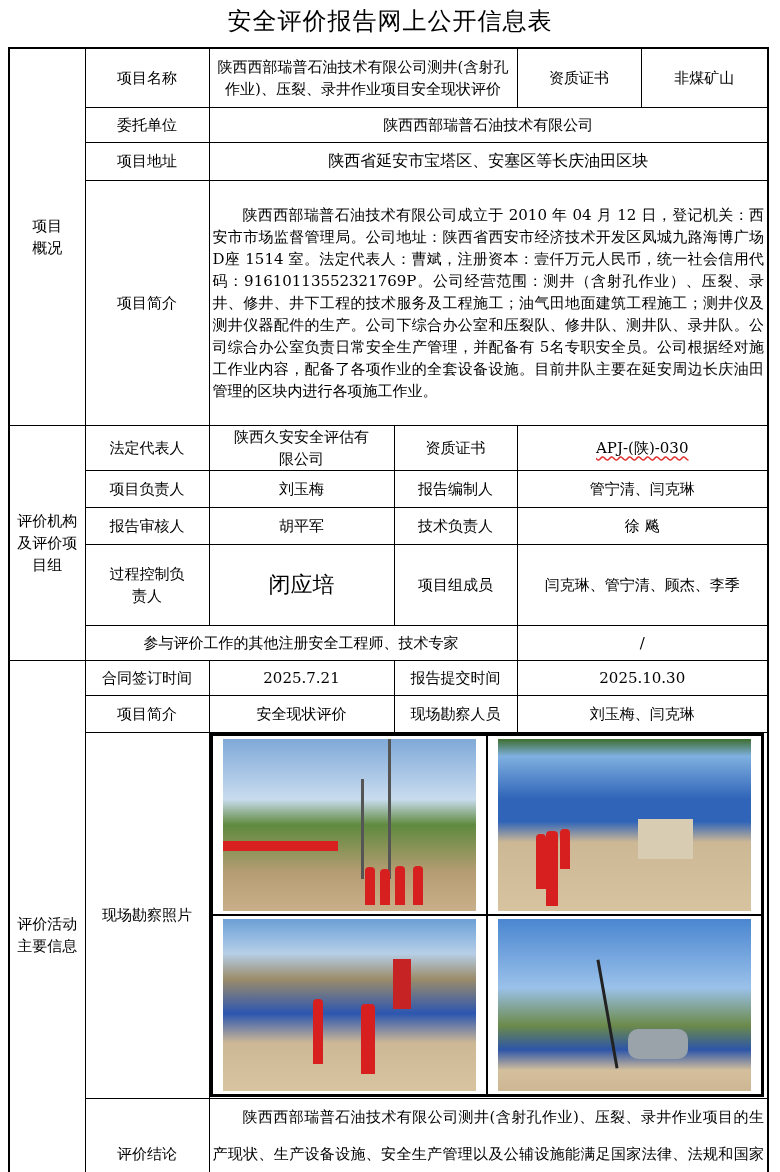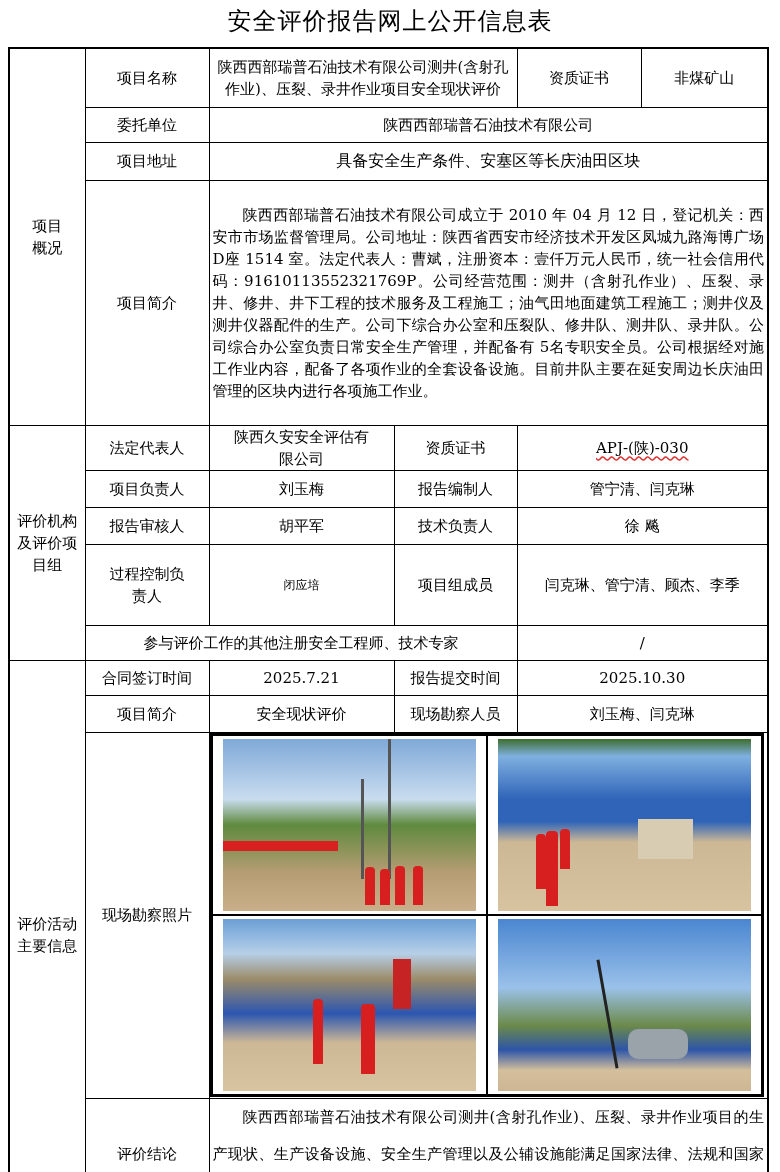--- a/index.html
+++ b/index.html
@@ -68,21 +68,21 @@
     <td colspan="2" style="padding:0 2px">陕西西部瑞普石油技术有限公司测井(含射孔作业)、压裂、录井作业项目安全现状评价</td>
     <td colspan="2">资质证书</td>
     <td>非煤矿山</td>
   </tr>
   <tr style="height:35px">
     <td>委托单位</td>
     <td colspan="5">陕西西部瑞普石油技术有限公司</td>
   </tr>
   <tr style="height:38px">
     <td>项目地址</td>
-    <td colspan="5" style="font-size:16px">具备安全生产条件、安塞区等长庆油田区块</td>
+    <td colspan="5" style="font-size:16px">陕西省延安市宝塔区、安塞区等长庆油田区块</td>
   </tr>
   <tr style="height:245px">
     <td>项目简介</td>
     <td colspan="5" class="para">陕西西部瑞普石油技术有限公司成立于 2010 年 04 月 12 日，登记机关：西安市市场监督管理局。公司地址：陕西省西安市经济技术开发区凤城九路海博广场D座 1514 室。法定代表人：曹斌，注册资本：壹仟万元人民币，统一社会信用代码：91610113552321769P。公司经营范围：测井（含射孔作业）、压裂、录井、修井、井下工程的技术服务及工程施工；油气田地面建筑工程施工；测井仪及测井仪器配件的生产。公司下综合办公室和压裂队、修井队、测井队、录井队。公司综合办公室负责日常安全生产管理，并配备有 5名专职安全员。公司根据经对施工作业内容，配备了各项作业的全套设备设施。目前井队主要在延安周边长庆油田管理的区块内进行各项施工作业。</td>
   </tr>
 
   <tr style="height:45px">
     <td rowspan="5" class="sect">评价机构及评价项目组</td>
     <td>法定代表人</td>
     <td style="padding:0 24px">陕西久安安全评估有限公司</td>
@@ -96,21 +96,21 @@
     <td colspan="3">管宁清、闫克琳</td>
   </tr>
   <tr style="height:37px">
     <td>报告审核人</td>
     <td>胡平军</td>
     <td>技术负责人</td>
     <td colspan="3">徐 飚</td>
   </tr>
   <tr style="height:37px">
     <td style="padding:18px">过程控制负责人</td>
-    <td style="font-size:12px">闭应培</td>
+    <td style="font-size:22px">闭应培</td>
     <td>项目组成员</td>
     <td colspan="3">闫克琳、管宁清、顾杰、李季</td>
   </tr>
   <tr style="height:35px">
     <td colspan="3">参与评价工作的其他注册安全工程师、技术专家</td>
     <td colspan="3">/</td>
   </tr>
 
   <tr style="height:35px">
     <td rowspan="4" class="sect">评价活动主要信息</td>

